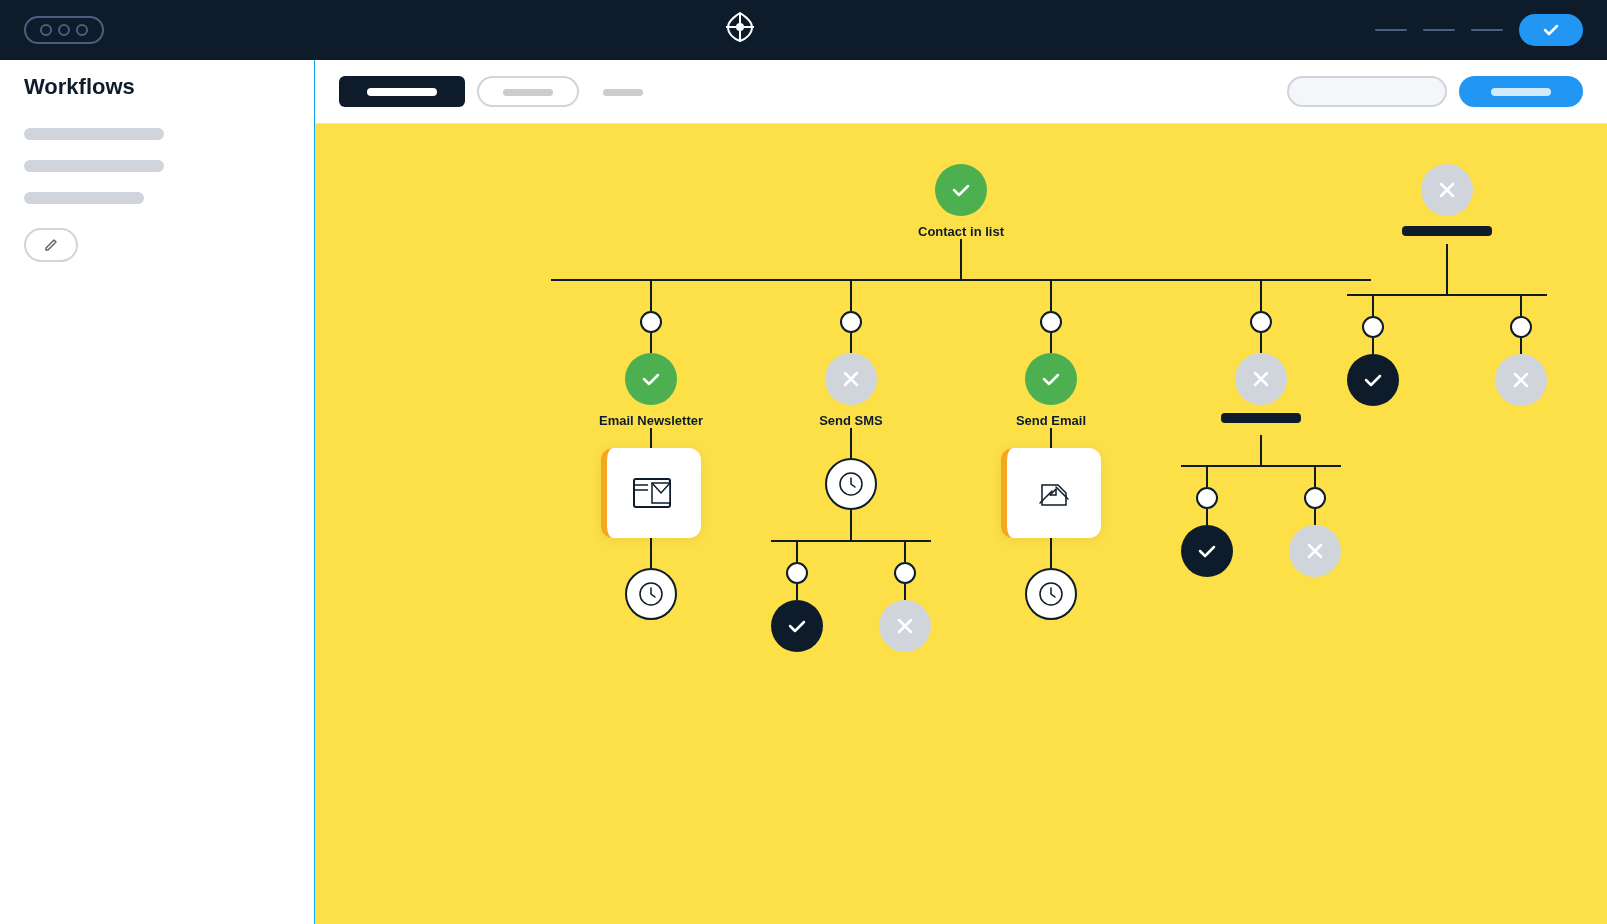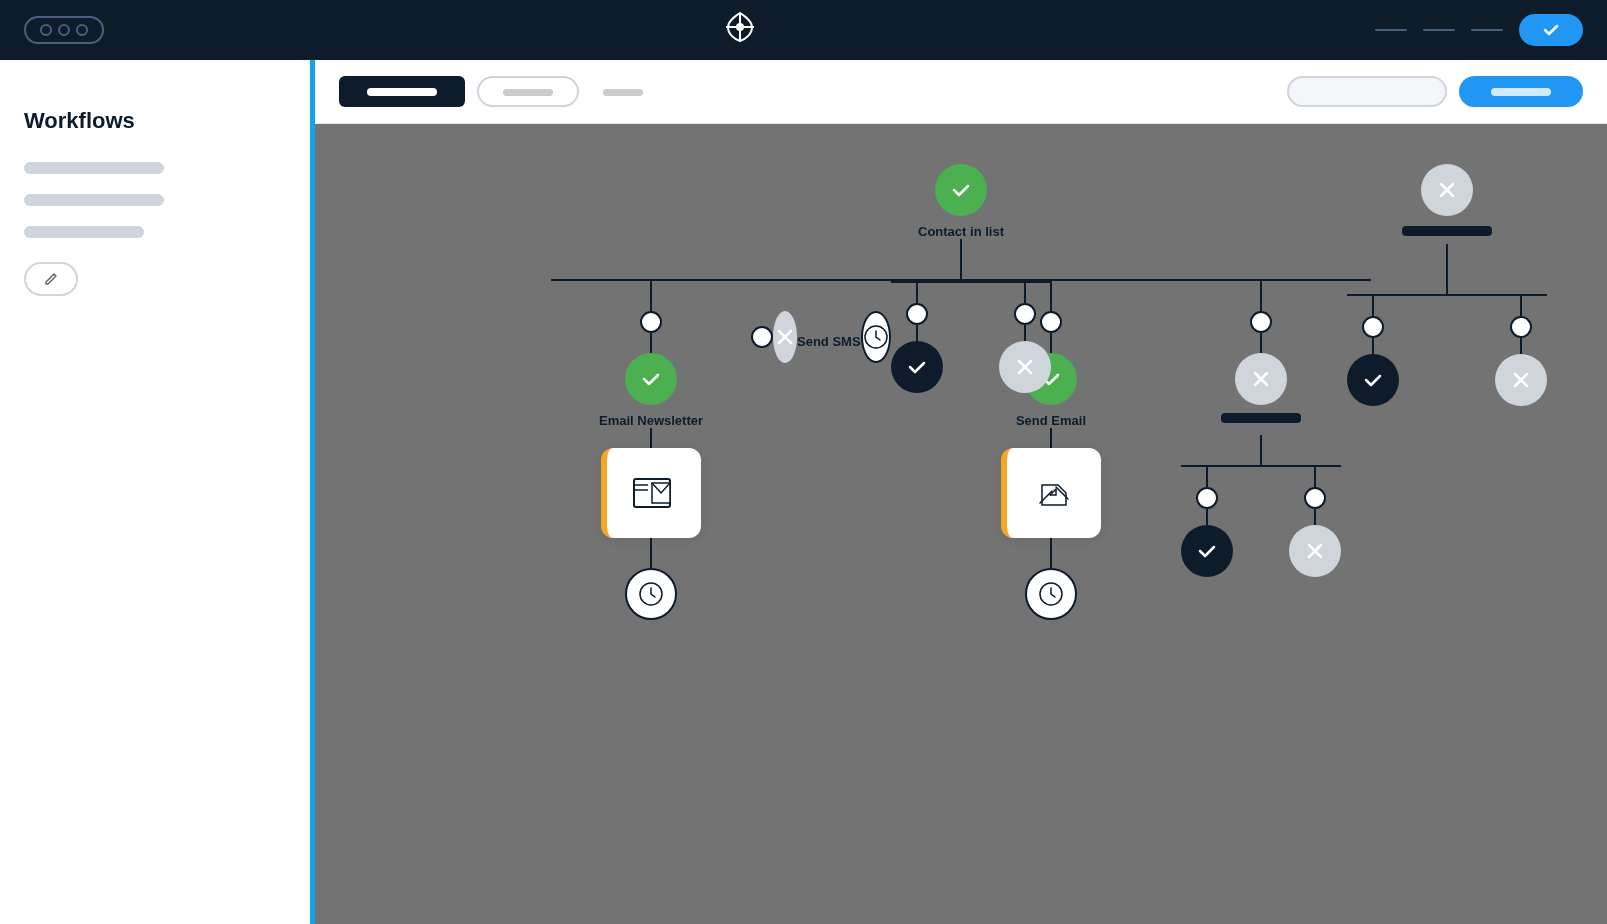--- a/index.html
+++ b/index.html
@@ -30,39 +30,39 @@
       padding: 8px 24px; font-size: 14px; font-weight: 600; cursor: pointer;
       display: flex; align-items: center; gap: 8px;
     }
     .topbar-save-btn svg { width: 16px; height: 16px; }
 
     
     .main-layout { display: flex; flex: 1; overflow: hidden; }
 
     
     .sidebar {
-      width: 315px; background: #fff; border-right: 5px solid #0ea5e9;
-      padding: 48px 24px; flex-shrink: 0; overflow-y: auto;
+      width: 315px; background: #fff; border-right: 1px solid #0ea5e9;
+      padding: 14px 24px; flex-shrink: 0; overflow-y: auto;
     }
     .sidebar-title { font-size: 22px; font-weight: 700; color: #0d1b2a; margin-bottom: 28px; }
     .sidebar-item-placeholder {
       height: 12px; background: #d0d5dc; border-radius: 6px; margin-bottom: 20px;
     }
     .sidebar-item-placeholder.w1 { width: 140px; }
     .sidebar-item-placeholder.w2 { width: 140px; }
     .sidebar-item-placeholder.w3 { width: 120px; }
     .sidebar-edit-btn {
       display: flex; align-items: center; gap: 8px;
       border: 2px solid #d0d5dc; border-radius: 24px; padding: 8px 18px;
       background: transparent; cursor: pointer; margin-top: 24px; width: fit-content;
     }
     .sidebar-edit-btn svg { width: 14px; height: 14px; color: #666; }
 
     
-    .canvas-area { flex: 1; overflow: auto; background: #737373; }
+    .canvas-area { flex: 1; overflow: auto; background: #fde047; }
 
     
     .canvas-toolbar {
       background: #fff; border-bottom: 1px solid #e0e4ea;
       padding: 16px 24px; display: flex; align-items: center; justify-content: space-between;
       flex-shrink: 0;
     }
     .toolbar-left { display: flex; gap: 12px; align-items: center; }
     .tab-active {
       background: #0d1b2a; color: #fff; border: none; border-radius: 6px;
@@ -249,21 +249,21 @@
               </div>
               <div class="vline" style="height:30px;"></div>
               <div class="node-wait">
                 <svg width="26" height="26" viewBox="0 0 26 26" fill="none">
                   <circle cx="13" cy="13" r="11" stroke="#0d1b2a" stroke-width="1.5"></circle>
                   <path d="M13 7 L13 13 L17 16" stroke="#0d1b2a" stroke-width="1.5" stroke-linecap="round"></path>
                 </svg>
               </div>
             </div>
 
-            <div style="display:flex; flex-direction:row; align-items:center; width:200px;">
+            <div style="display:flex; flex-direction:column; align-items:center; width:200px;">
               <div class="vline" style="height:30px;"></div>
               <div class="circle-sm"></div>
               <div class="vline" style="height:20px;"></div>
               <div class="node-icon-gray">
                 <svg width="24" height="24" viewBox="0 0 24 24" fill="none">
                   <line x1="6" y1="6" x2="18" y2="18" stroke="white" stroke-width="2.5" stroke-linecap="round"></line>
                   <line x1="18" y1="6" x2="6" y2="18" stroke="white" stroke-width="2.5" stroke-linecap="round"></line>
                 </svg>
               </div>
               <div class="node-label">Send SMS</div>

